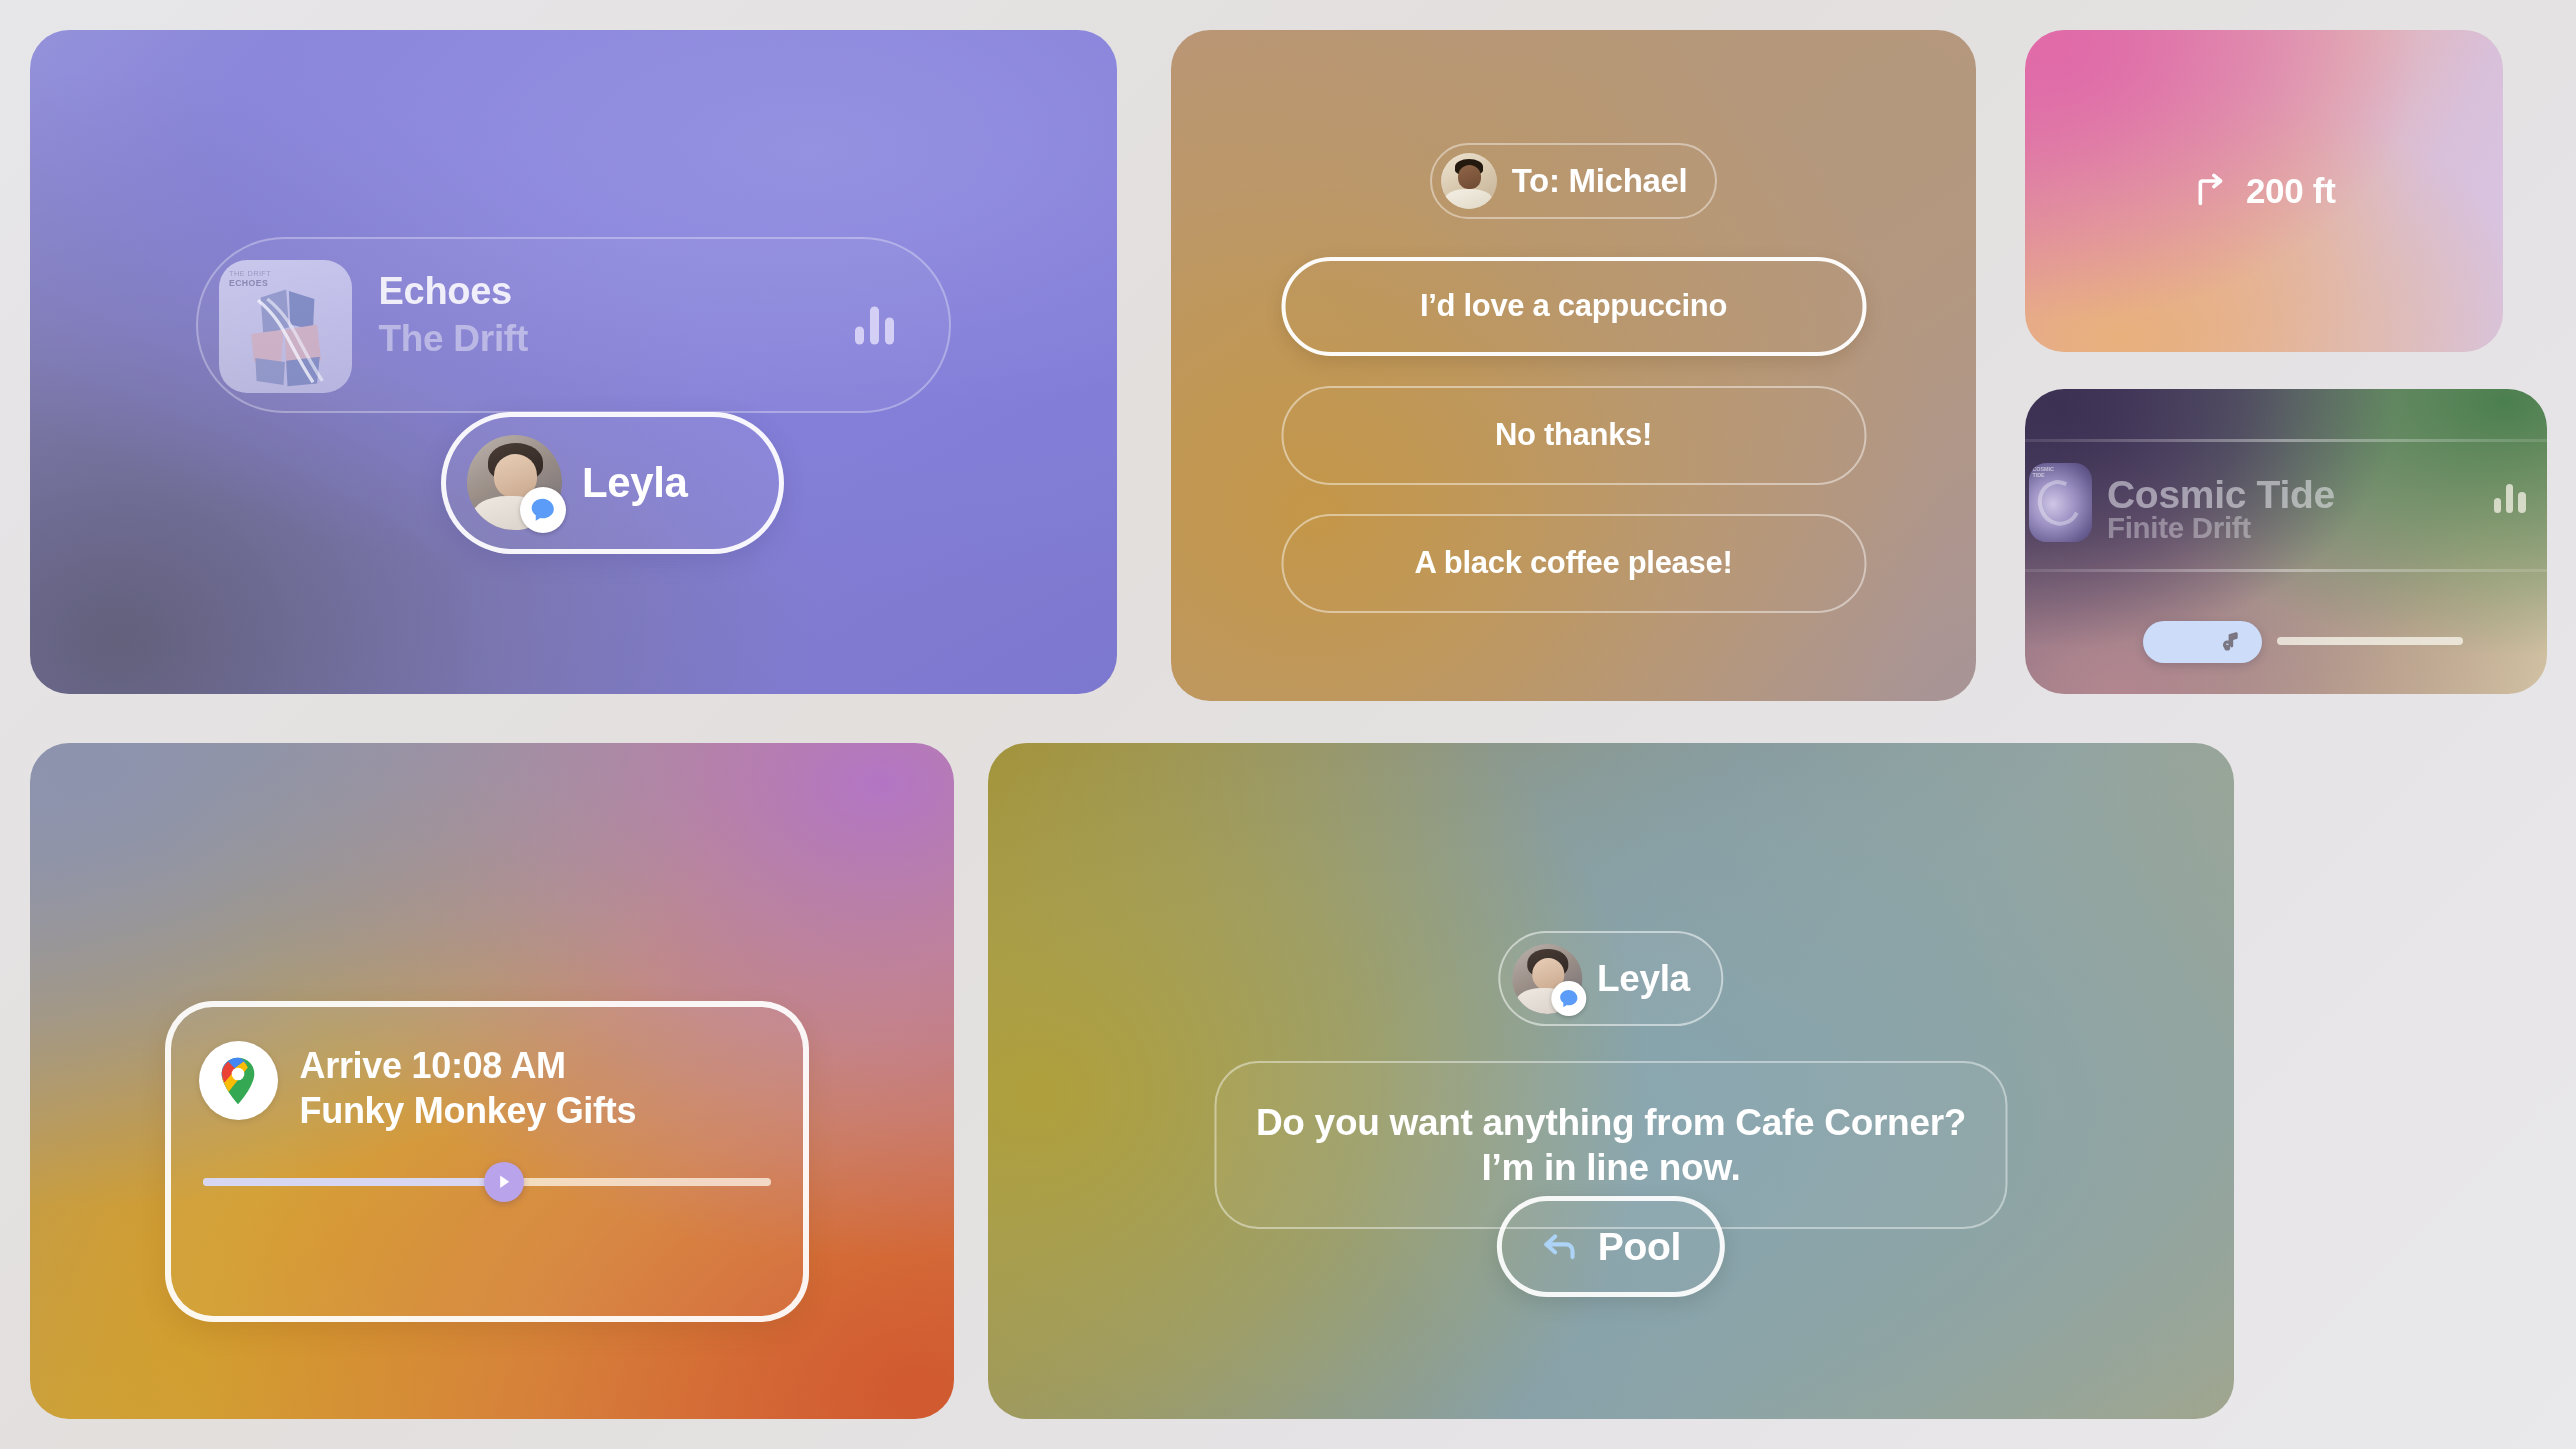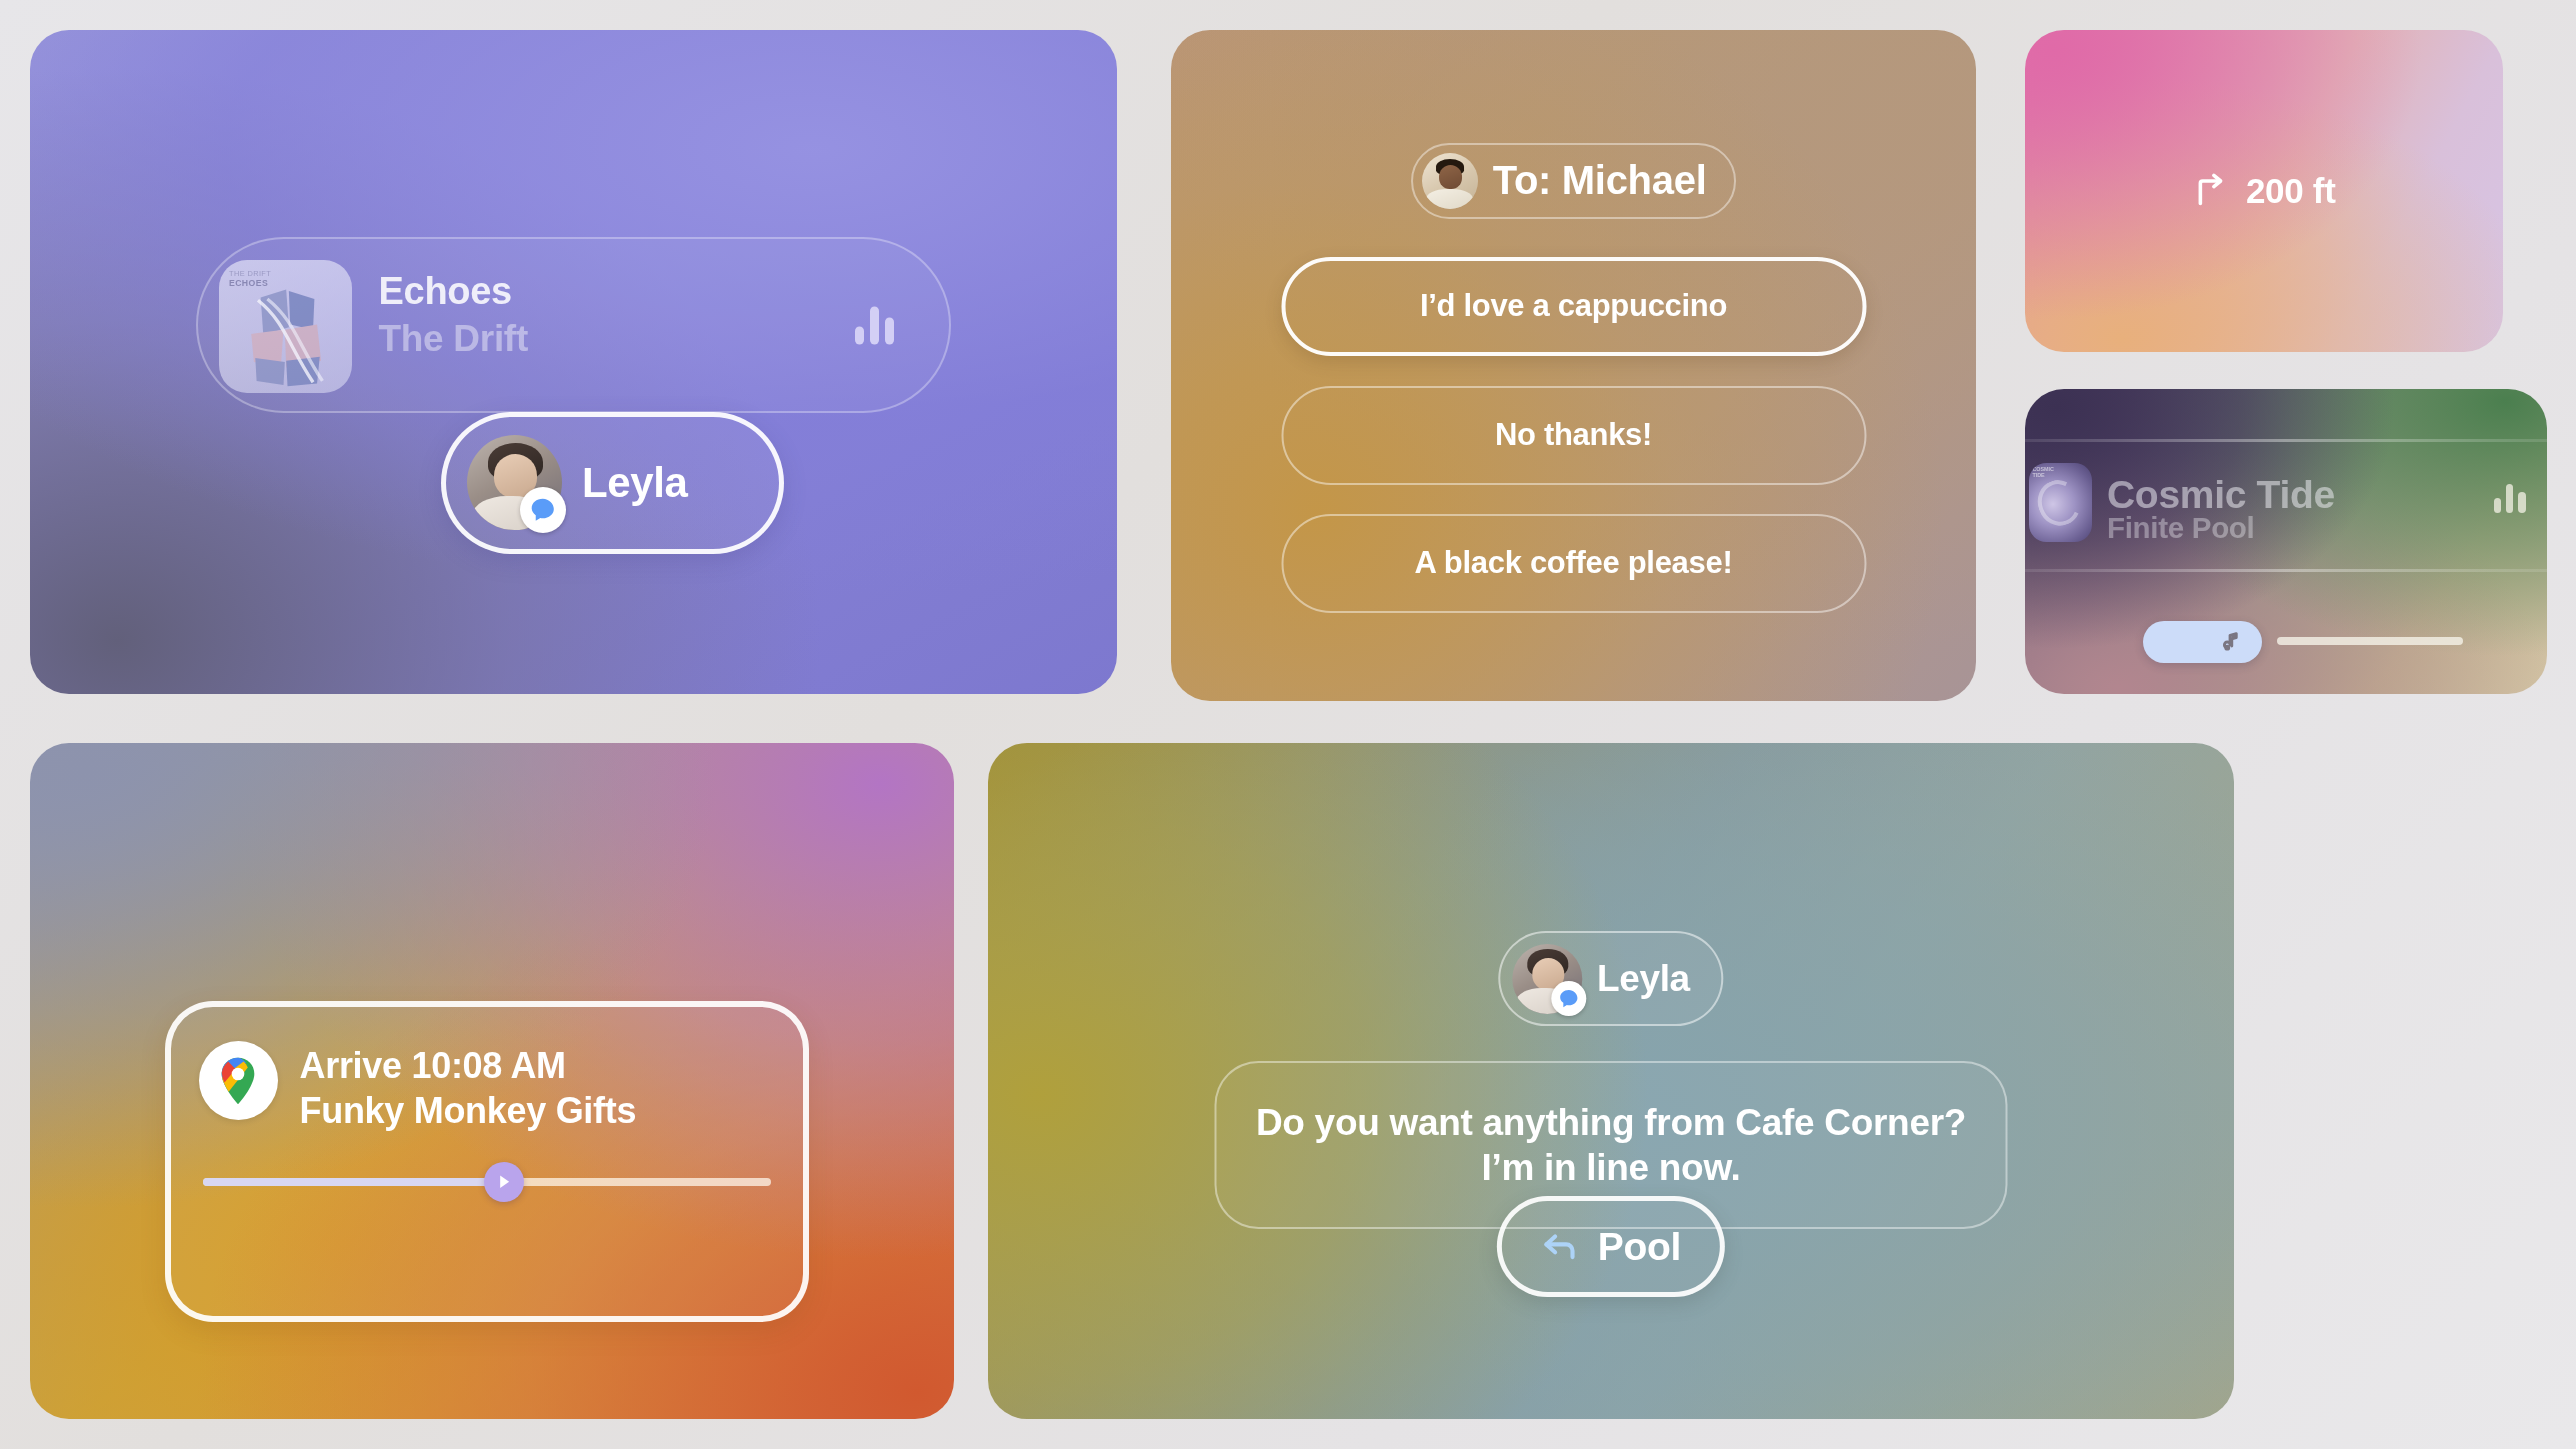--- a/index.html
+++ b/index.html
@@ -138,21 +138,21 @@
     border-radius:50% 50% 46% 46%; background: linear-gradient(160deg,#8f6547,#6e4a33);
   }
   .to-chip .av-small .m-hair {
     position:absolute; left:26%; top:12%; width:50%; height:28%;
     border-radius:50% 50% 30% 30%; background:#24190f;
   }
   .to-chip .av-small .m-body {
     position:absolute; left:8%; bottom:-8%; width:84%; height:42%;
     border-radius:44% 44% 0 0; background: linear-gradient(160deg,#f4efe4,#ded6c4);
   }
-  .to-chip .to-label { font-size: 40px; font-weight: 700; color: #fff; letter-spacing: -0.3px; }
+  .to-chip .to-label { font-size: 33px; font-weight: 700; color: #fff; letter-spacing: -0.3px; }
 
   .reply-opt {
     position: absolute; left: 50%; transform: translateX(-50%);
     width: 585px; height: 99px;
     border-radius: 51px;
     display: flex; align-items: center; justify-content: center;
     font-size: 31px; font-weight: 700; color: #fff; letter-spacing: -0.3px;
   }
   .reply-opt.focused {
     border: 4.7px solid rgba(255,255,255,0.96);
@@ -433,21 +433,21 @@
 
     <div class="m2-art">
       <div class="swirl"></div>
       <div class="m2-art-label">
         <div>COSMIC</div>
         <div>TIDE</div>
       </div>
     </div>
 
     <div class="m2-title">Cosmic Tide</div>
-    <div class="m2-artist">Finite Pool</div>
+    <div class="m2-artist">Finite Drift</div>
 
     <div class="m2-eq">
       <i></i>
         <i></i>
         <i></i>
     </div>
 
     <div class="m2-thumb">
       <span>
         <svg viewBox="0 0 24 24" width="27" height="27" aria-hidden="true">

